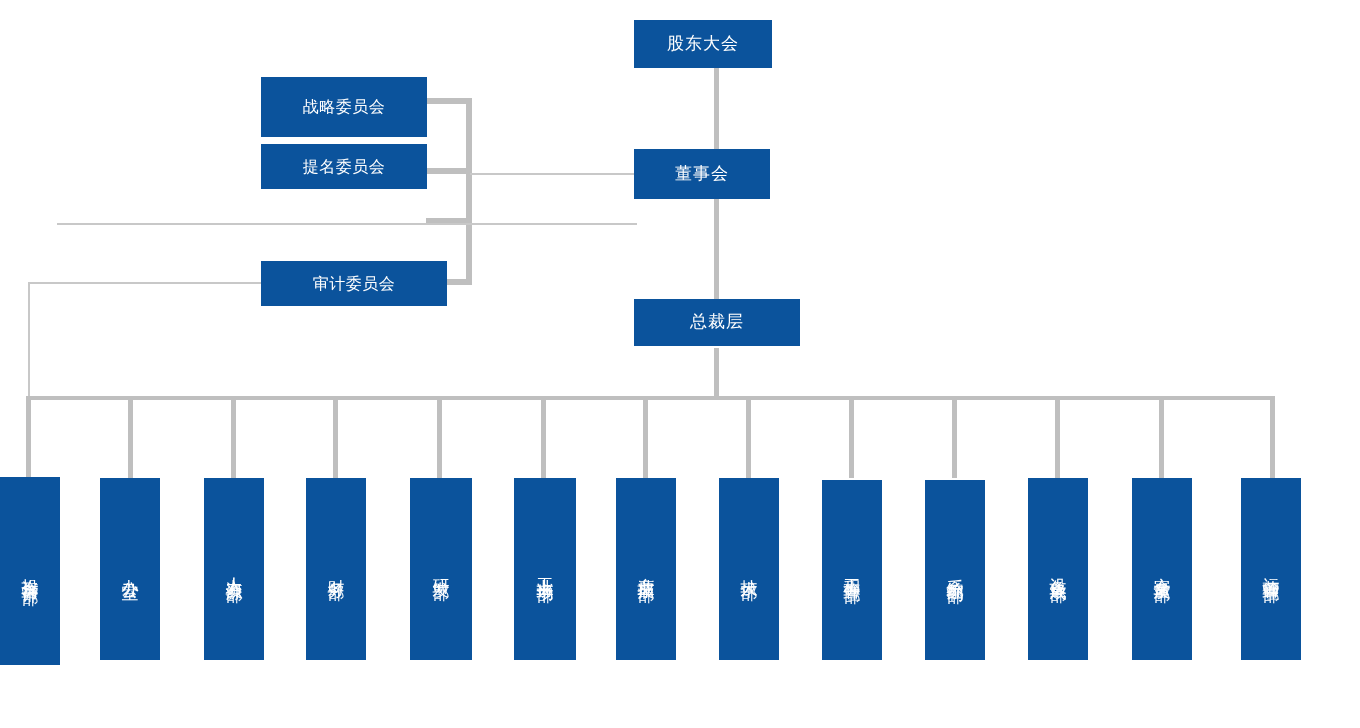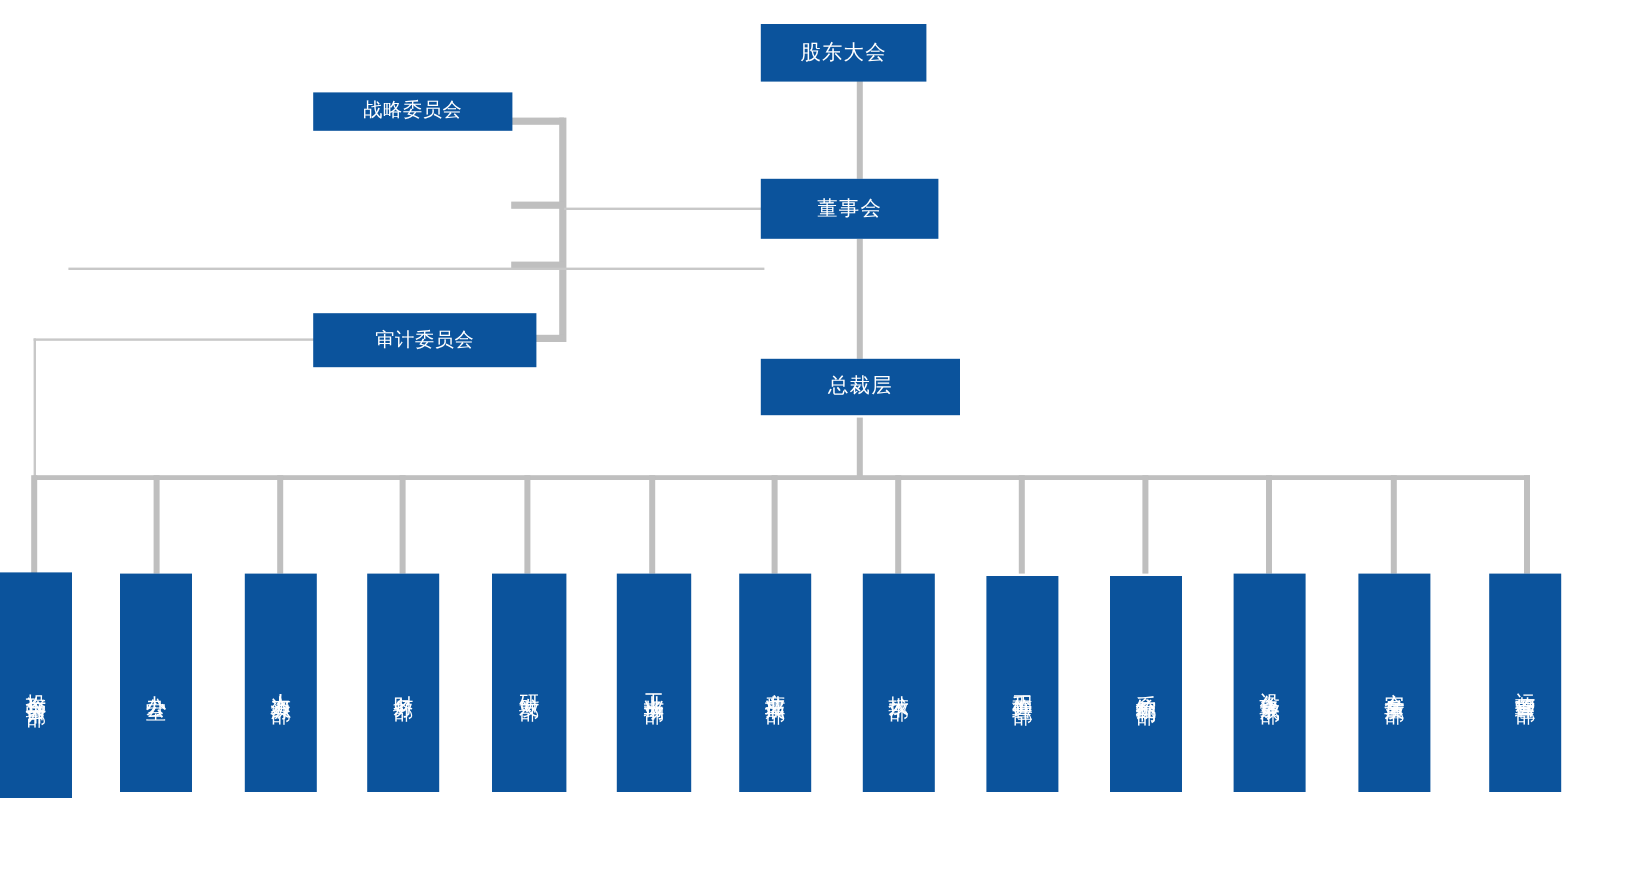--- a/index.html
+++ b/index.html
@@ -91,30 +91,33 @@
   <div class="line" style="left:849px; top:396px; width:5px; height:82px;"></div>
   <div class="line" style="left:952px; top:396px; width:5px; height:82px;"></div>
   <div class="line" style="left:1055px; top:396px; width:5px; height:82px;"></div>
   <div class="line" style="left:1159px; top:396px; width:5px; height:82px;"></div>
   <div class="line" style="left:1270px; top:396px; width:5px; height:82px;"></div>
 
   <div class="node h" style="left:634px; top:0px; width:138px; height:48px;margin-top:20px;">
     <span>股东大会</span>
   </div>
 
-  <div class="node h" style="left:634px; top:149px; width:148px; height:50px;">
+  <div class="node h" style="left:634px; top:149px; width:136px; height:50px;">
     <span>董事会</span>
   </div>
 
   <div class="node h" style="left:634px; top:299px; width:166px; height:47px;">
     <span>总裁层</span>
   </div>
 
-  <div class="node h committee" style="left:261px; top:77px; width:166px; height:32px;">
+  <div class="node h committee" style="left:261px; top:77px; width:166px; height:60px;">
     <span>战略委员会</span>
+  </div>
+  <div class="node h committee" style="left:261px; top:144px; width:166px; height:45px;">
+    <span>提名委员会</span>
   </div>
   <div class="node h committee" style="left:261px; top:261px; width:186px; height:45px;">
     <span>审计委员会</span>
   </div>
 
   <div class="node v" style="left:0px; top:477px; width:60px; height:188px;">
     <span>投资与审计部</span>
   </div>
   <div class="node v" style="left:100px; top:478px; width:60px; height:182px;">
     <span>办公室</span>

